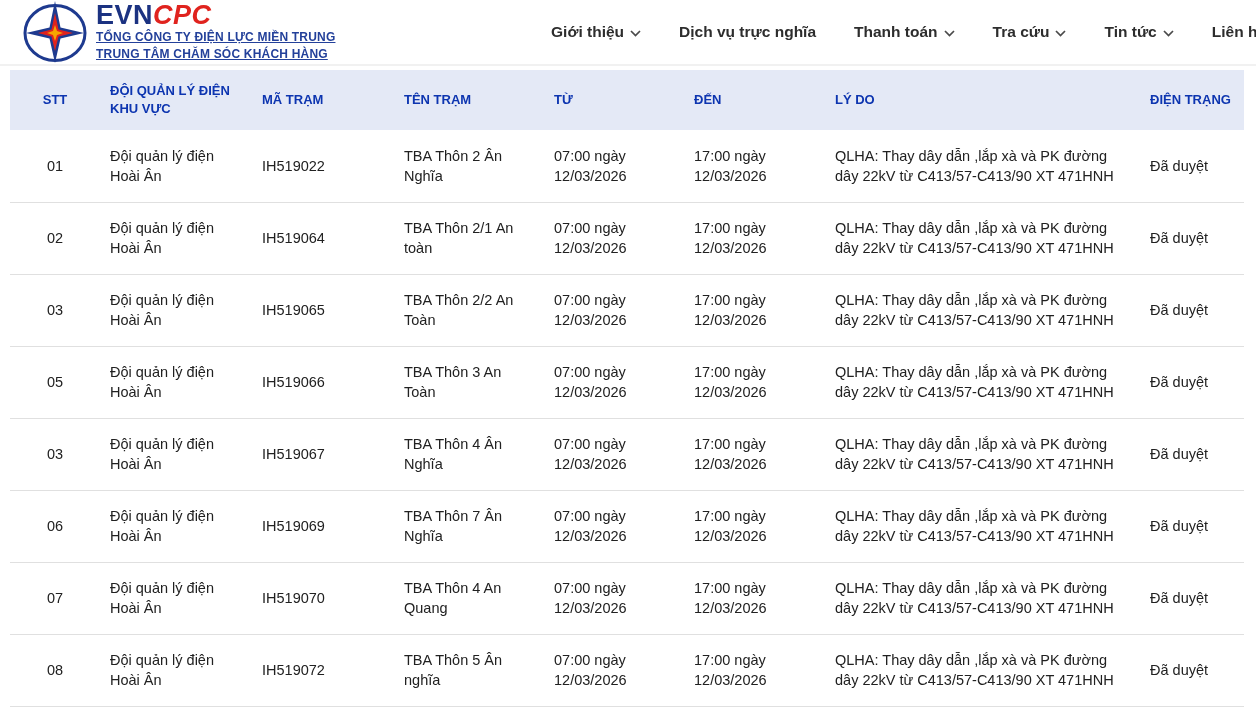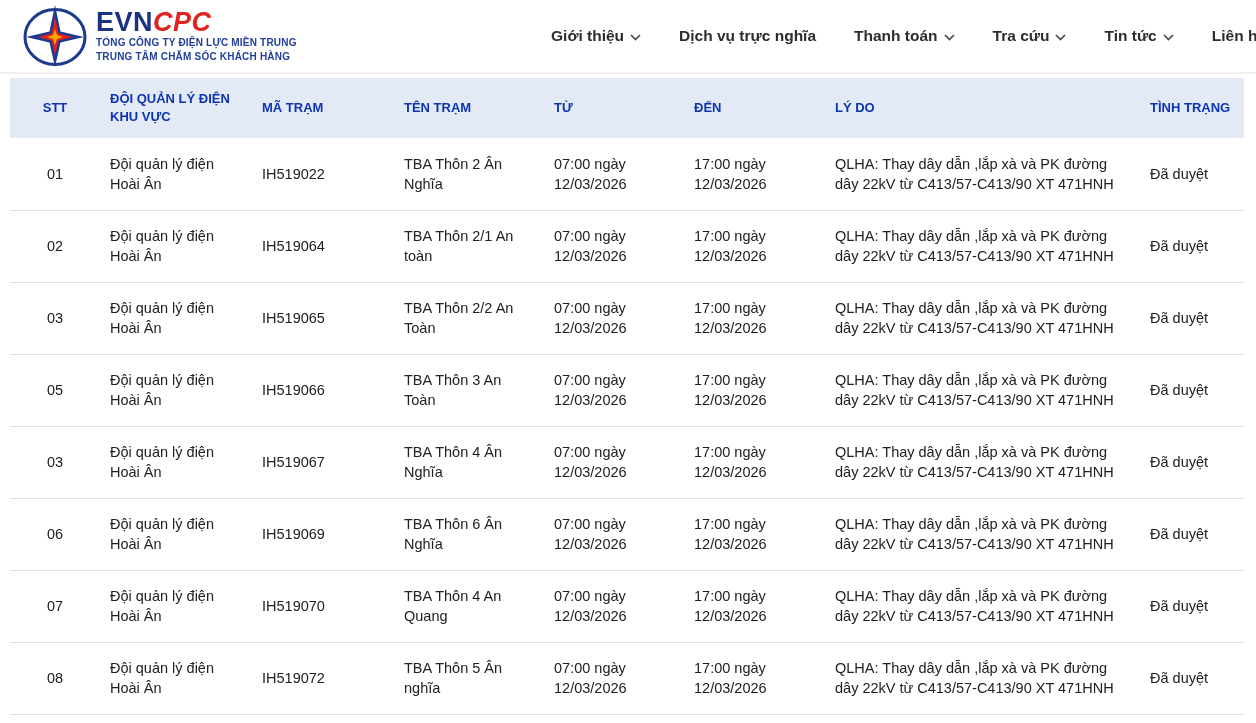--- a/index.html
+++ b/index.html
@@ -1,30 +1,30 @@
 <!DOCTYPE html>
 <html lang="vi"><head>
 <meta charset="utf-8">
 <style>
   * { margin:0; padding:0; box-sizing:border-box; }
   html,body { width:1256px; height:723px; overflow:hidden; background:#fff;
               font-family:"Liberation Sans","DejaVu Sans",sans-serif; }
 
   
   .site-header{
-    display:flex; align-items:center; height:74px;
+    display:flex; align-items:center; height:66px;
     padding-left:22px; border-bottom:2px solid #f1f1f1;
     background:#fff; white-space:nowrap;
   }
   .logo{ display:flex; align-items:center; gap:8px; cursor:pointer; }
   .logo-icon{ width:66px; height:62px; flex:0 0 auto; }
   .brand-line{ font-size:27px; font-weight:800; letter-spacing:.5px; line-height:1.05; }
   .brand-evn{ color:#1b3281; }
   .brand-cpc{ color:#e0231e; font-style:italic; }
-  .logo-sub{ font-size:10px; font-weight:700; color:#23409a; letter-spacing:.2px; line-height:1.4; }
+  .logo-sub{ font-size:12px; font-weight:700; color:#23409a; letter-spacing:.2px; line-height:1.4;text-decoration:underline; }
 
   .main-nav{ margin-left:auto; margin-right:-10px; display:flex; align-items:center; gap:38px; }
   .nav-item{ display:flex; align-items:center; gap:6px; font-size:15.5px; font-weight:700;
              color:#2d2d2d; text-decoration:none; cursor:pointer; }
   .chev{ width:11px; height:7px; margin-top:2px; }
 
   
   .table-wrap{ margin:4px 12px 0 10px; }
   table{ width:100%; border-collapse:collapse; table-layout:fixed; }
   thead th{
@@ -106,21 +106,21 @@
     </colgroup>
     <thead>
       <tr>
         <th class="c-stt">STT</th>
         <th>ĐỘI QUẢN LÝ ĐIỆN KHU VỰC</th>
         <th>MÃ TRẠM</th>
         <th>TÊN TRẠM</th>
         <th>TỪ</th>
         <th>ĐẾN</th>
         <th>LÝ DO</th>
-        <th>TÌNH TRẠNG</th>
+        <th>ĐIỆN TRẠNG</th>
       </tr>
     </thead>
     <tbody>
       <tr>
         <td class="c-stt">01</td>
         <td>Đội quản lý điện Hoài Ân</td>
         <td>IH519022</td>
         <td>TBA Thôn 2 Ân Nghĩa</td>
         <td>07:00 ngày 12/03/2026</td>
         <td>17:00 ngày 12/03/2026</td>
@@ -164,21 +164,21 @@
         <td>TBA Thôn 4 Ân Nghĩa</td>
         <td>07:00 ngày 12/03/2026</td>
         <td>17:00 ngày 12/03/2026</td>
         <td>QLHA: Thay dây dẫn ,lắp xà và PK đường dây 22kV từ C413/57-C413/90 XT 471HNH</td>
         <td>Đã duyệt</td>
       </tr>
       <tr>
         <td class="c-stt">06</td>
         <td>Đội quản lý điện Hoài Ân</td>
         <td>IH519069</td>
-        <td>TBA Thôn 6 Ân Nghĩa</td>
+        <td>TBA Thôn 7 Ân Nghĩa</td>
         <td>07:00 ngày 12/03/2026</td>
         <td>17:00 ngày 12/03/2026</td>
         <td>QLHA: Thay dây dẫn ,lắp xà và PK đường dây 22kV từ C413/57-C413/90 XT 471HNH</td>
         <td>Đã duyệt</td>
       </tr>
       <tr>
         <td class="c-stt">07</td>
         <td>Đội quản lý điện Hoài Ân</td>
         <td>IH519070</td>
         <td>TBA Thôn 4 An Quang</td>

